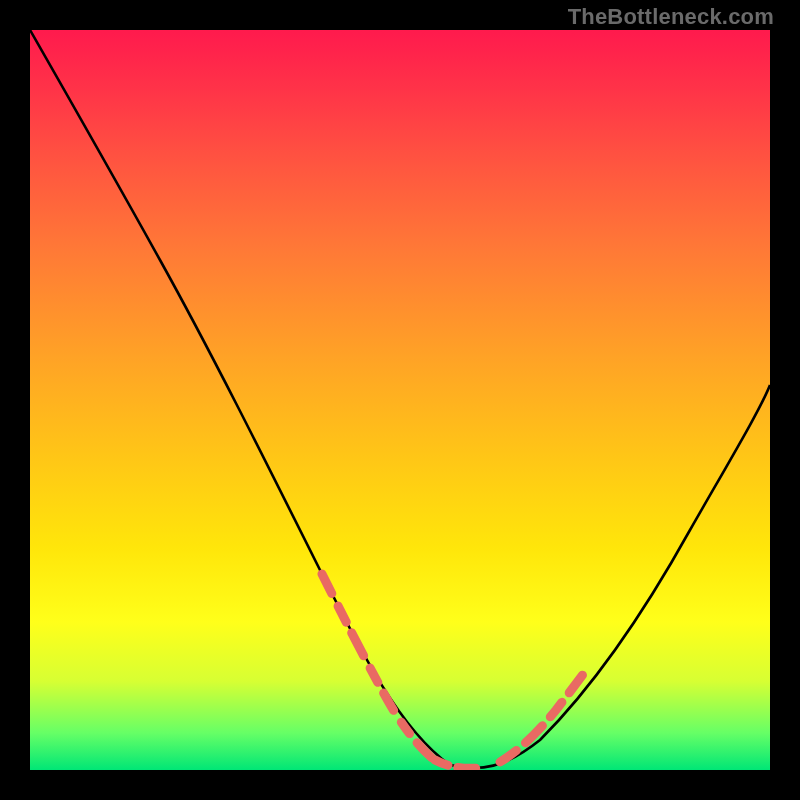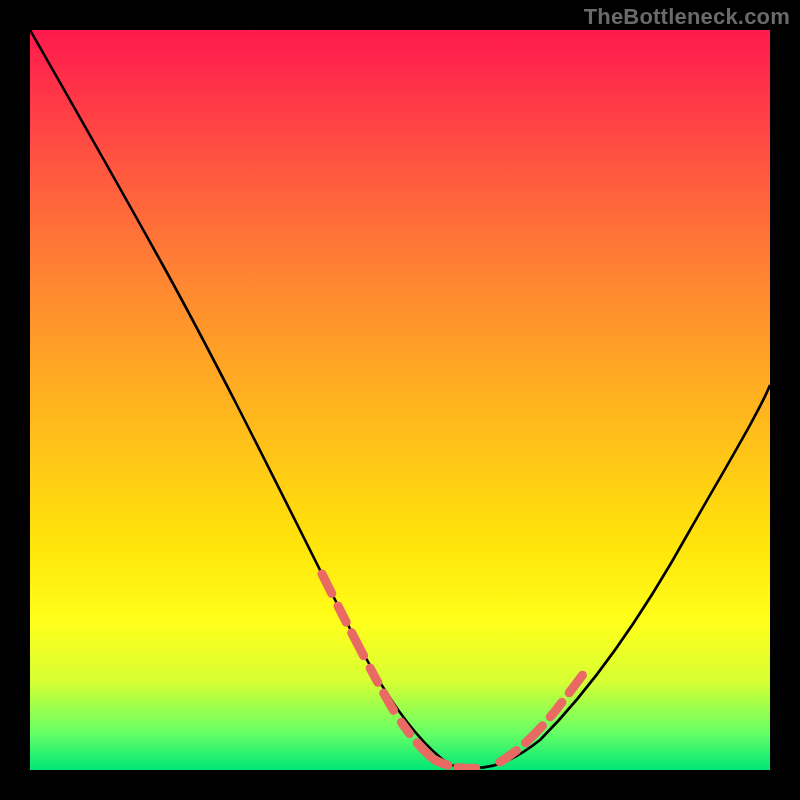--- a/index.html
+++ b/index.html
@@ -41,21 +41,21 @@
   .curve-svg {
     position: absolute;
     left: 0;
     top: 0;
     width: 740px;
     height: 740px;
   }
   .watermark {
     position: absolute;
     top: 4px;
-    right: 10px;
+    right: 26px;
     font-size: 22px;
     font-weight: 600;
     color: #6a6a6a;
     letter-spacing: 0.2px;
     user-select: none;
   }
 </style>
 </head>
 <body>
 

